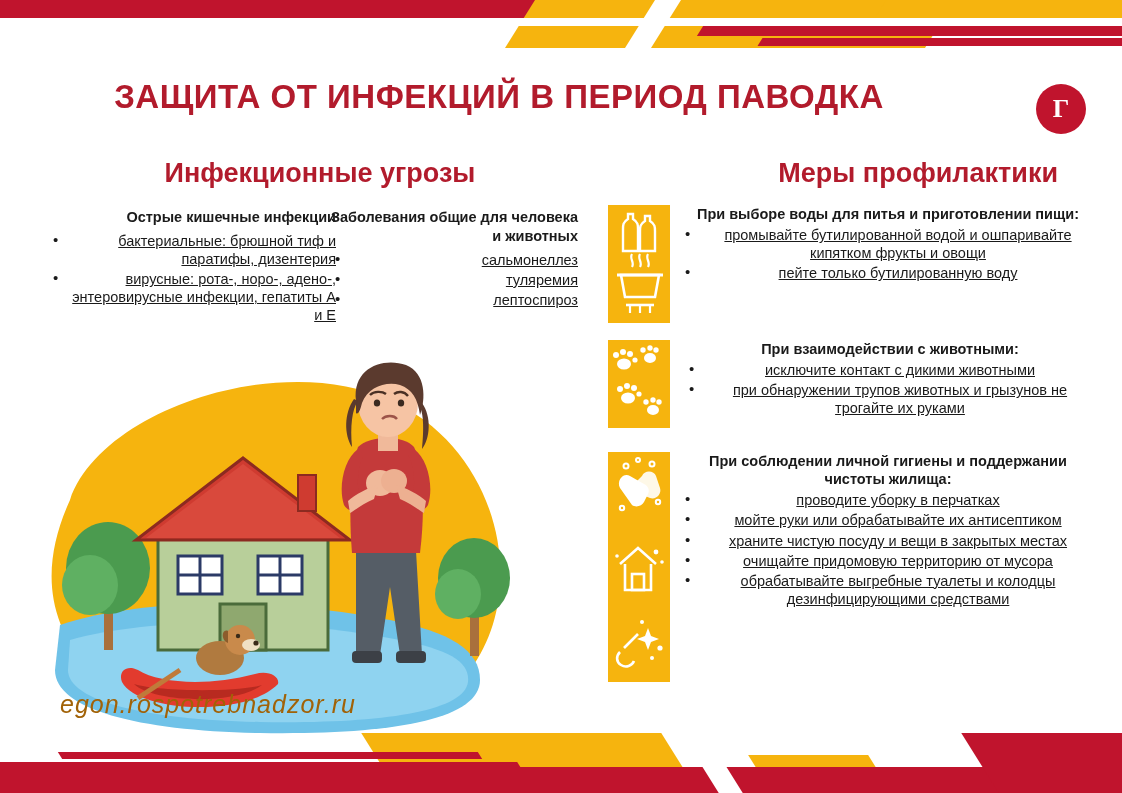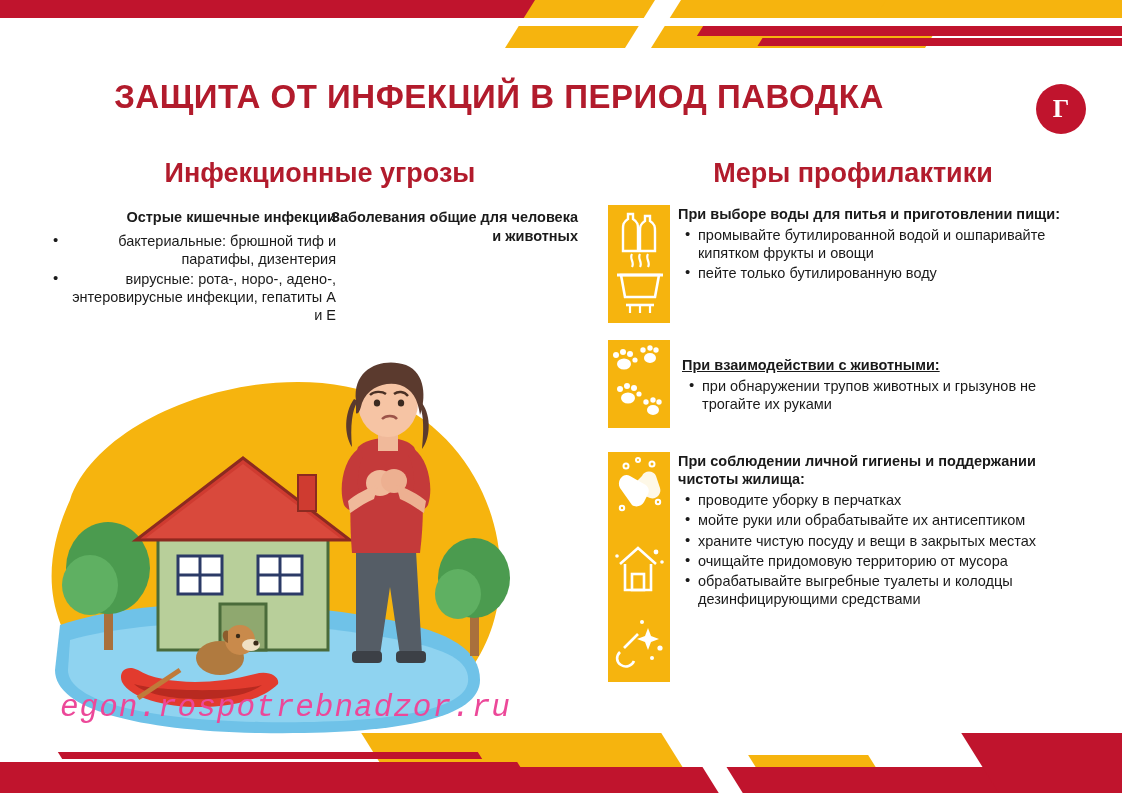--- a/index.html
+++ b/index.html
@@ -138,21 +138,21 @@
     position: absolute;
     font-size: 27px;
     font-weight: bold;
     color: #b21b2c;
     text-align: center;
   }
   .col-heading.left {
     top: 158px; left: 30px; width: 580px;
   }
   .col-heading.right {
-    top: 158px; left: 628px; width: 450px;
+    top: 158px; left: 608px; width: 450px; text-align: right;
   }
 
   
   .threat-block {
     position: absolute;
     font-size: 14.5px;
     color: #1a1a1a;
     line-height: 1.3;
     text-align: right;
   }
@@ -161,20 +161,21 @@
 
   .threat-title {
     font-weight: bold;
     font-size: 14.5px;
     margin-bottom: 5px;
   }
   ul.bullets {
     margin: 0;
     padding-left: 20px;
     list-style: none;
+    text-decoration: underline;
   }
   ul.bullets li {
     position: relative;
     margin-bottom: 2px;
     line-height: 1.25;
   }
   ul.bullets li::before {
     content: "\2022";
     position: absolute;
     left: -13px;
@@ -187,24 +188,24 @@
     position: absolute;
     top: 340px;
     left: 30px;
     width: 560px;
     height: 400px;
   }
   .watermark {
     position: absolute;
     left: 60px;
     top: 690px;
-    font-family: Liberation Mono, monospace;
+    font-family: Liberation Sans, sans-serif;
     font-style: italic;
-    font-size: 31px;
-    color: #ec4899;
+    font-size: 25px;
+    color: #a16207;
     letter-spacing: 1px;
   }
 
   
   .measure {
     position: absolute;
     left: 608px;
     width: 490px;
   }
   .measure .icon-box {
@@ -212,36 +213,37 @@
     left: 0;
     top: 0;
     width: 62px;
     background: #f6b40e;
   }
   .measure .m-body {
     margin-left: 70px;
     font-size: 14.5px;
     color: #1a1a1a;
     line-height: 1.3;
+    text-align: center;
   }
   .m-title {
     font-weight: bold;
     margin-bottom: 3px;
     line-height: 1.25;
   }
 
   .m1 { top: 205px; }
   .m1 .icon-box { height: 118px; }
   .m2 { top: 340px; }
   .m2 .icon-box { height: 88px; }
   .m3 { top: 452px; }
   .m3 .icon-box { height: 230px; }
 
   .m2 .m-body { margin-left: 74px; }
-  .m2 .m-title { margin-top: 16px; text-decoration: underline; }
+  .m2 .m-title { margin-top: 0; }
 
   svg { display: block; }
 </style>
 </head>
 <body>
 
 <div class="frame-top">
   <div class="band t-red-1"></div>
   <div class="band t-yellow-1"></div>
   <div class="band t-yellow-2"></div>
@@ -262,20 +264,25 @@
 <div class="threat-block b1">
   <div class="threat-title">Острые кишечные инфекции</div>
   <ul class="bullets">
     <li>бактериальные: брюшной тиф и паратифы, дизентерия</li>
     <li>вирусные: рота-, норо-, адено-, энтеровирусные инфекции, гепатиты А и Е</li>
   </ul>
 </div>
 
 <div class="threat-block b2">
   <div class="threat-title">Заболевания общие для человека и животных</div>
+  <ul class="bullets">
+    <li>сальмонеллез</li>
+    <li>туляремия</li>
+    <li>лептоспироз</li>
+  </ul>
 </div>
 
 <div class="illustration">
   <svg width="560" height="400" viewBox="0 0 560 400">
 
     <path d="M40 160 C 70 70, 250 10, 360 60 C 470 110, 500 250, 440 330 C 380 400, 120 400, 60 330 C 10 275, 15 215, 40 160 Z" fill="#f6b40e"></path>
 
     <path d="M30 285 C 120 255, 260 260, 360 280 C 420 292, 450 310, 450 340 C 450 380, 360 395, 230 393 C 110 391, 25 370, 25 330 Z" fill="#6fc2e8"></path>
     <path d="M40 300 C 130 275, 270 280, 370 300 C 420 310, 440 322, 438 342 C 434 372, 350 384, 230 382 C 120 380, 38 362, 38 330 Z" fill="#8fd3f0"></path>
 
@@ -415,20 +422,21 @@
         <ellipse cx="45" cy="70" rx="6" ry="5"></ellipse>
         <circle cx="38" cy="62" r="2.7"></circle>
         <circle cx="45" cy="60" r="2.7"></circle>
         <circle cx="51" cy="62" r="2.7"></circle>
       </g>
     </svg>
   </div>
   <div class="m-body">
     <div class="m-title">При взаимодействии с животными:</div>
     <ul class="bullets">
+      <li>исключите контакт с дикими животными</li>
       <li>при обнаружении трупов животных и грызунов не трогайте их руками</li>
     </ul>
   </div>
 </div>
 
 <div class="measure m3">
   <div class="icon-box">
     <svg width="62" height="230" viewBox="0 0 62 230">
 
       <g fill="#ffffff">

